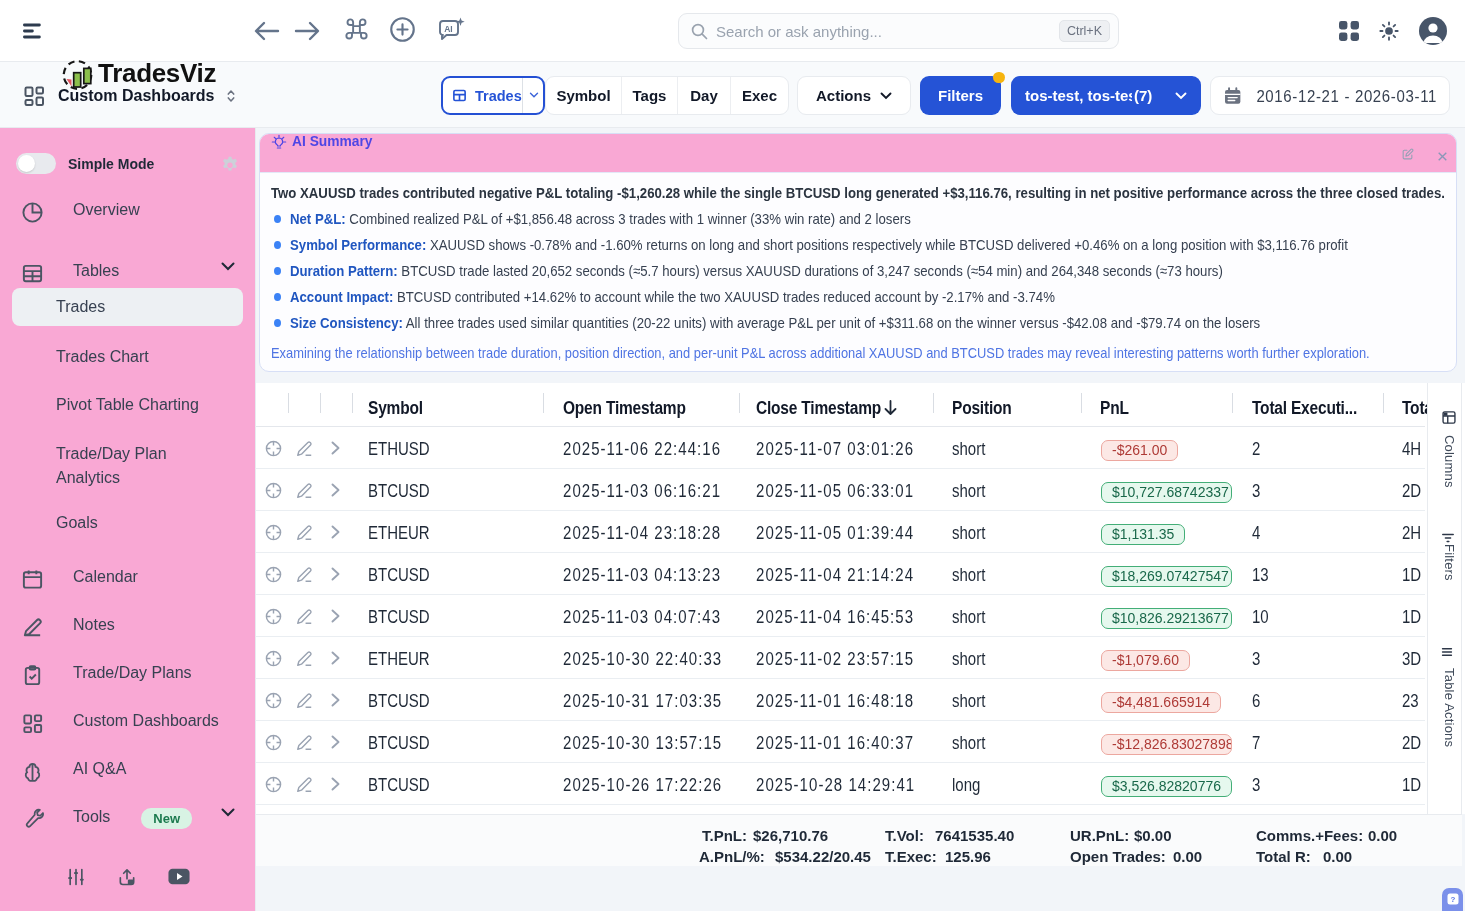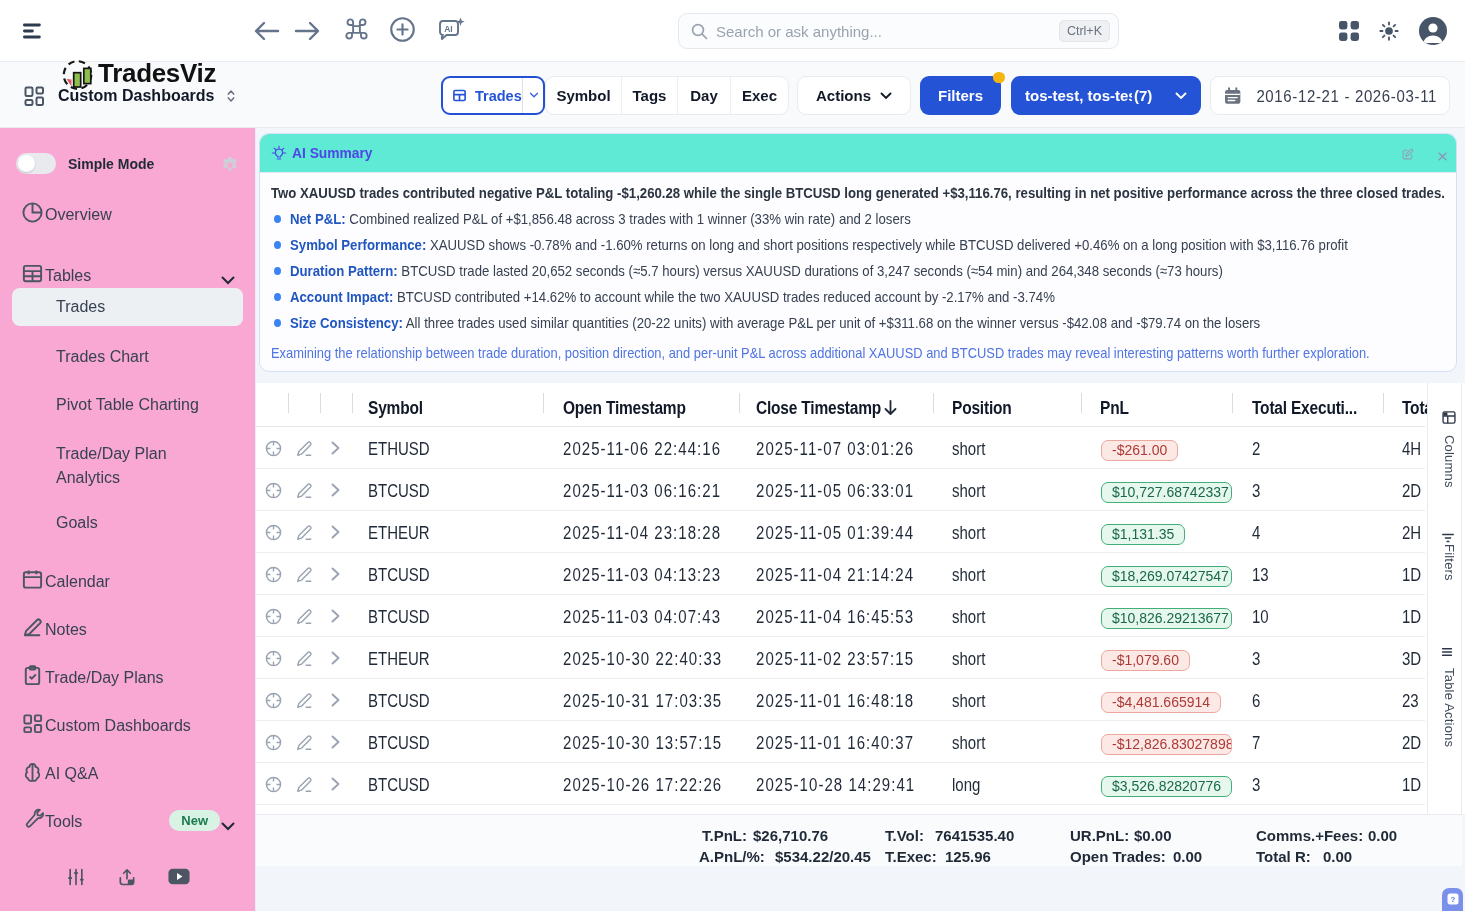--- a/index.html
+++ b/index.html
@@ -33,29 +33,29 @@
 .dot-y { position:absolute; left:993px; top:9.5px; width:11.5px; height:11.5px; border-radius:50%; background:#f6b40e; }
 .btn-acct { position:absolute; left:1011px; top:14px; height:39px; width:190px; background:#2553d6; border-radius:9px; color:#fff; display:flex; align-items:center; font-size:15px; font-weight:bold; padding:0 14px; }
 .datebox { position:absolute; left:1210px; top:14px; height:39px; width:240px; background:#fff; border:1px solid #e8ebef; border-radius:9px; display:flex; align-items:center; gap:14px; padding:0 12px; font-size:15px; color:#374151; }
 
 
 .sidebar { position:absolute; left:0; top:128px; width:256px; height:783px; background:#f9a8d4; border-right:1px solid #e8ebef; }
 .smode { position:absolute; left:16px; top:25px; display:flex; align-items:center; }
 .toggle { width:40px; height:21px; background:#e8eaee; border-radius:11px; position:relative; }
 .toggle .knob { position:absolute; left:2px; top:2px; width:17px; height:17px; background:#fff; border-radius:50%; box-shadow:0 1px 2px rgba(0,0,0,.15); }
 .smode .txt { font-size:14px; font-weight:bold; color:#1f2937; margin-left:12px; }
-.menu-item { position:absolute; left:21px; display:flex; align-items:flex-end; gap:1px; font-size:16px; color:#374151; }
+.menu-item { position:absolute; left:21px; display:flex; align-items:flex-start; gap:29px; font-size:16px; color:#374151; }
 .sub-item { position:absolute; left:56px; font-size:16px; color:#374151; }
 .sel { position:absolute; left:12px; width:231px; height:38px; background:#edf0f3; border-radius:8px; }
 .newbadge { background:#d8f3e4; color:#1b7a4e; font-size:13px; font-weight:bold; border-radius:10px; padding:3px 12px; }
 
 
 .content { position:absolute; left:256px; top:128px; width:1209px; height:783px; background:#f2f5f9; }
 .ai { position:absolute; left:3px; top:5px; width:1198px; height:239px; background:#fdfdff; border:1px solid #d7dff6; border-radius:10px; overflow:hidden; }
-.ai-h { height:39px; background:#5eead4; border-bottom:1px solid #e3e8f8; display:flex; align-items:center; padding:0 9px 0 11px; color:#4f46e5; font-weight:bold; font-size:13.8px; gap:5px; }
+.ai-h { height:39px; background:#f9a8d4; border-bottom:1px solid #e3e8f8; display:flex; padding:0 9px 0 11px; color:#4f46e5; font-weight:bold; font-size:13.8px; gap:5px; }
 .ai-h .ics { margin-left:auto; display:flex; gap:8px; align-items:center; color:#6b7280; }
 .ai-b { padding:9px 11px; font-size:13.2px; color:#374151; }
 .ai-b .intro { font-weight:bold; color:#2b3440; margin:3px 0 10px 0; white-space:nowrap; transform:scaleY(1.13); transform-origin:left center; }
 .ai-b ul { list-style:none; }
 .ai-b li { position:relative; padding-left:19px; height:26px; line-height:20px; transform:scaleY(1.13); transform-origin:left center; }
 .ai-b li:before { content:""; position:absolute; left:3px; top:6px; width:7px; height:7px; border-radius:50%; background:#3b82f6; }
 .ai-b b.k { color:#2056c0; }
 .ai-foot { color:#4f74e3; margin-top:5px; font-size:12.9px; transform:scaleY(1.13); transform-origin:left center; }
 
 

